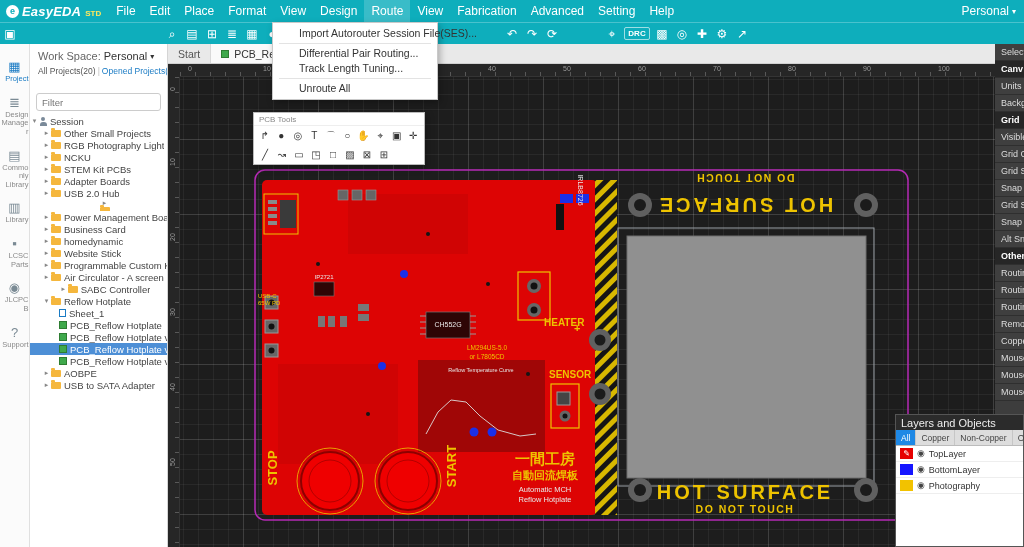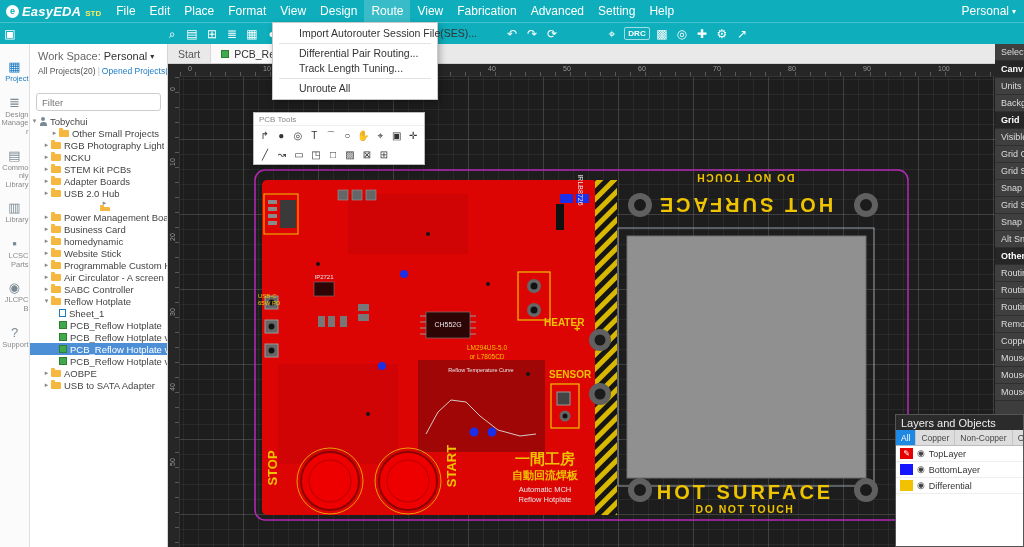--- a/index.html
+++ b/index.html
@@ -220,88 +220,88 @@
   <div class="links">
     <span class="link-all">All Projects(20)</span><span class="link-sep">|</span><span class="link-open">Opened Projects(</span>
   </div>
   <div class="filter-wrap">
     <input class="filter-input" placeholder="Filter" style="">
   </div>
   <div class="tree">
       <div class="tree-row">
         <span class="tw-caret">▾</span>
         <span class="person"></span>
-        <span class="tw-label">Tobychui</span>
+        <span class="tw-label">Session</span>
+      </div>
+      <div class="tree-row" style="padding-left: 12px;">
+        <span class="tw-caret">▸</span>
+        <span class="folder"></span>
+        <span class="tw-label">Other Small Projects</span>
+      </div>
+      <div class="tree-row" style="padding-left: 12px;">
+        <span class="tw-caret">▸</span>
+        <span class="folder"></span>
+        <span class="tw-label">RGB Photography Light</span>
+      </div>
+      <div class="tree-row" style="padding-left: 12px;">
+        <span class="tw-caret">▸</span>
+        <span class="folder"></span>
+        <span class="tw-label">NCKU</span>
+      </div>
+      <div class="tree-row" style="padding-left: 12px;">
+        <span class="tw-caret">▸</span>
+        <span class="folder"></span>
+        <span class="tw-label">STEM Kit PCBs</span>
+      </div>
+      <div class="tree-row" style="padding-left: 12px;">
+        <span class="tw-caret">▸</span>
+        <span class="folder"></span>
+        <span class="tw-label">Adapter Boards</span>
+      </div>
+      <div class="tree-row" style="padding-left: 12px;">
+        <span class="tw-caret">▸</span>
+        <span class="folder"></span>
+        <span class="tw-label">USB 2.0 Hub</span>
+      </div>
+      <div class="tree-row" style="padding-left: 12px; flex-direction: column;">
+        <span class="tw-caret">▸</span>
+        <span class="folder"></span>
+        <span class="tw-label">Home Dynamic</span>
+      </div>
+      <div class="tree-row" style="padding-left: 12px;">
+        <span class="tw-caret">▸</span>
+        <span class="folder"></span>
+        <span class="tw-label">Power Management Boards</span>
+      </div>
+      <div class="tree-row" style="padding-left: 12px;">
+        <span class="tw-caret">▸</span>
+        <span class="folder"></span>
+        <span class="tw-label">Business Card</span>
+      </div>
+      <div class="tree-row" style="padding-left: 12px;">
+        <span class="tw-caret">▸</span>
+        <span class="folder"></span>
+        <span class="tw-label">homedynamic</span>
+      </div>
+      <div class="tree-row" style="padding-left: 12px;">
+        <span class="tw-caret">▸</span>
+        <span class="folder"></span>
+        <span class="tw-label">Website Stick</span>
+      </div>
+      <div class="tree-row" style="padding-left: 12px;">
+        <span class="tw-caret">▸</span>
+        <span class="folder"></span>
+        <span class="tw-label">Programmable Custom Keyboa</span>
+      </div>
+      <div class="tree-row" style="padding-left: 12px;">
+        <span class="tw-caret">▸</span>
+        <span class="folder"></span>
+        <span class="tw-label">Air Circulator - A screen bar like</span>
       </div>
       <div class="tree-row" style="padding-left: 12px; justify-content: center;">
-        <span class="tw-caret">▸</span>
-        <span class="folder"></span>
-        <span class="tw-label">Other Small Projects</span>
-      </div>
-      <div class="tree-row" style="padding-left: 12px;">
-        <span class="tw-caret">▸</span>
-        <span class="folder"></span>
-        <span class="tw-label">RGB Photography Light</span>
-      </div>
-      <div class="tree-row" style="padding-left: 12px;">
-        <span class="tw-caret">▸</span>
-        <span class="folder"></span>
-        <span class="tw-label">NCKU</span>
-      </div>
-      <div class="tree-row" style="padding-left: 12px;">
-        <span class="tw-caret">▸</span>
-        <span class="folder"></span>
-        <span class="tw-label">STEM Kit PCBs</span>
-      </div>
-      <div class="tree-row" style="padding-left: 12px;">
-        <span class="tw-caret">▸</span>
-        <span class="folder"></span>
-        <span class="tw-label">Adapter Boards</span>
-      </div>
-      <div class="tree-row" style="padding-left: 12px;">
-        <span class="tw-caret">▸</span>
-        <span class="folder"></span>
-        <span class="tw-label">USB 2.0 Hub</span>
-      </div>
-      <div class="tree-row" style="padding-left: 12px; flex-direction: column;">
-        <span class="tw-caret">▸</span>
-        <span class="folder"></span>
-        <span class="tw-label">Home Dynamic</span>
-      </div>
-      <div class="tree-row" style="padding-left: 12px;">
-        <span class="tw-caret">▸</span>
-        <span class="folder"></span>
-        <span class="tw-label">Power Management Boards</span>
-      </div>
-      <div class="tree-row" style="padding-left: 12px;">
-        <span class="tw-caret">▸</span>
-        <span class="folder"></span>
-        <span class="tw-label">Business Card</span>
-      </div>
-      <div class="tree-row" style="padding-left: 12px;">
-        <span class="tw-caret">▸</span>
-        <span class="folder"></span>
-        <span class="tw-label">homedynamic</span>
-      </div>
-      <div class="tree-row" style="padding-left: 12px;">
-        <span class="tw-caret">▸</span>
-        <span class="folder"></span>
-        <span class="tw-label">Website Stick</span>
-      </div>
-      <div class="tree-row" style="padding-left: 12px;">
-        <span class="tw-caret">▸</span>
-        <span class="folder"></span>
-        <span class="tw-label">Programmable Custom Keyboa</span>
-      </div>
-      <div class="tree-row" style="padding-left: 12px;">
-        <span class="tw-caret">▸</span>
-        <span class="folder"></span>
-        <span class="tw-label">Air Circulator - A screen bar like</span>
-      </div>
-      <div class="tree-row" style="padding-left: 12px;">
         <span class="tw-caret">▸</span>
         <span class="folder"></span>
         <span class="tw-label">SABC Controller</span>
       </div>
       <div class="tree-row" style="padding-left: 12px;">
         <span class="tw-caret">▾</span>
         <span class="folder"></span>
         <span class="tw-label">Reflow Hotplate</span>
       </div>
       <div class="tree-row" style="padding-left: 20px;">
@@ -581,21 +581,21 @@
         <span class="lp-name">TopLayer</span>
       </div>
       <div class="lp-row">
         <span class="lp-swatch" style="background: rgb(21, 21, 255);"></span>
         <span class="lp-eye">◉</span>
         <span class="lp-name">BottomLayer</span>
       </div>
       <div class="lp-row">
         <span class="lp-swatch" style="background: rgb(242, 194, 0);"></span>
         <span class="lp-eye">◉</span>
-        <span class="lp-name">Differential</span>
+        <span class="lp-name">Photography</span>
       </div>
     </div>
 </div>
 
 <div class="route-menu">
     <div class="rm-item">Import Autorouter Session File(SES)...</div>
     <div class="rm-sep"></div>
     <div class="rm-item">Differential Pair Routing...</div>
     <div class="rm-item">Track Length Tuning...</div>
     <div class="rm-sep"></div>

